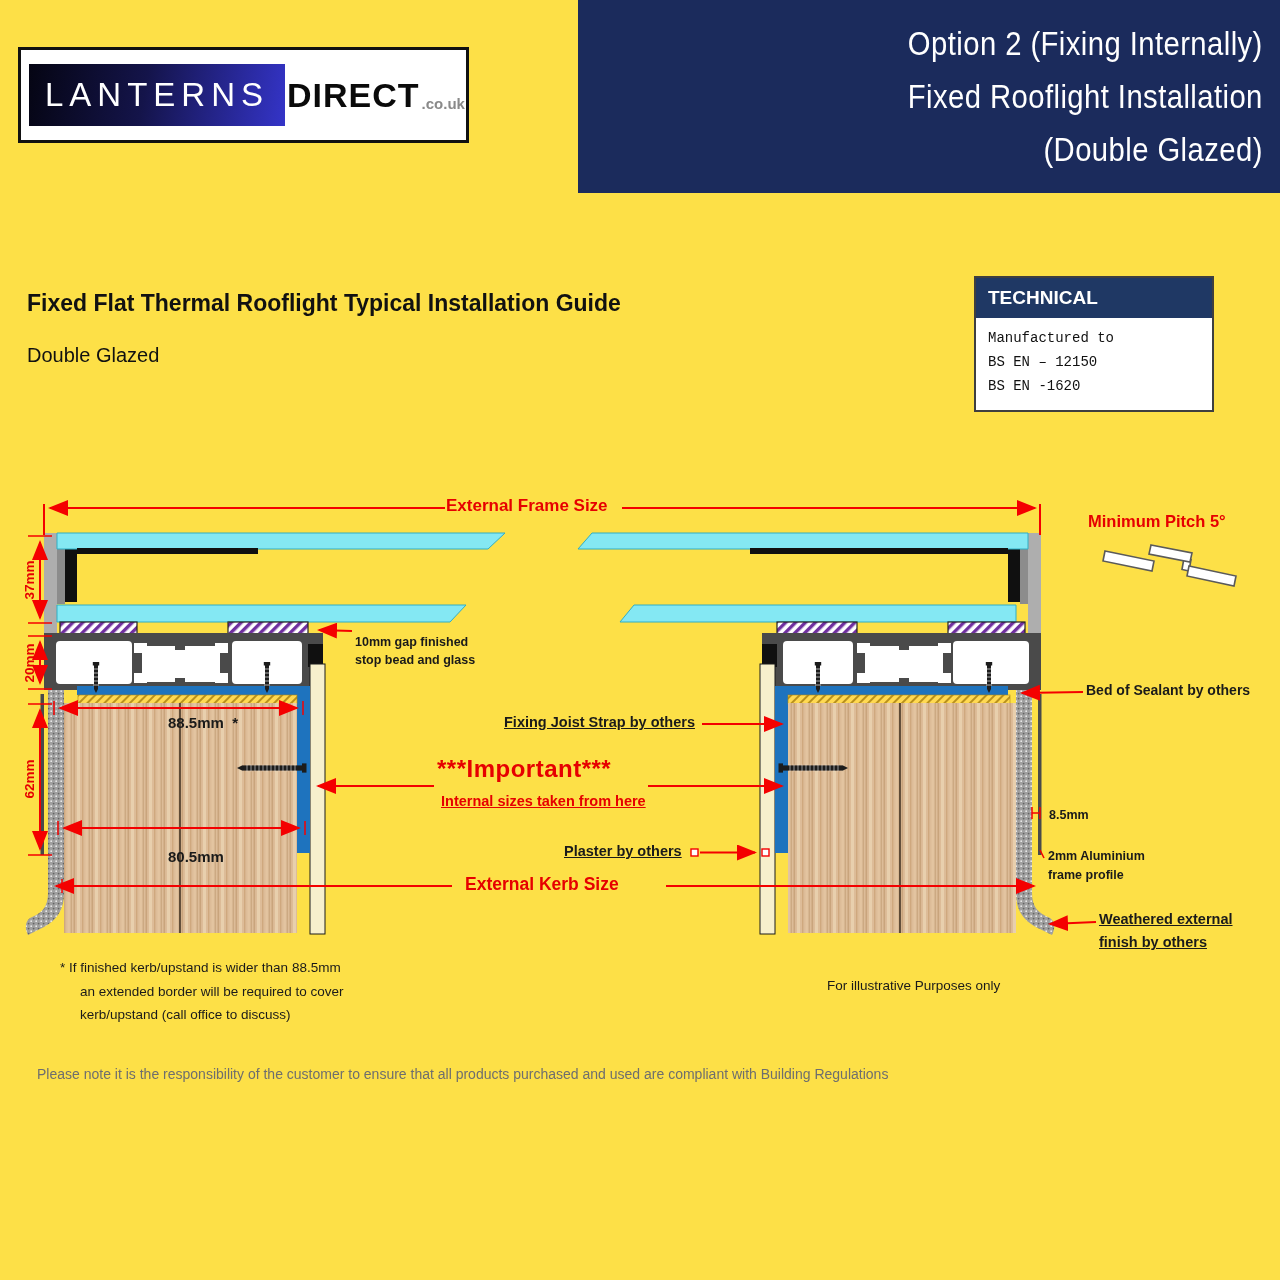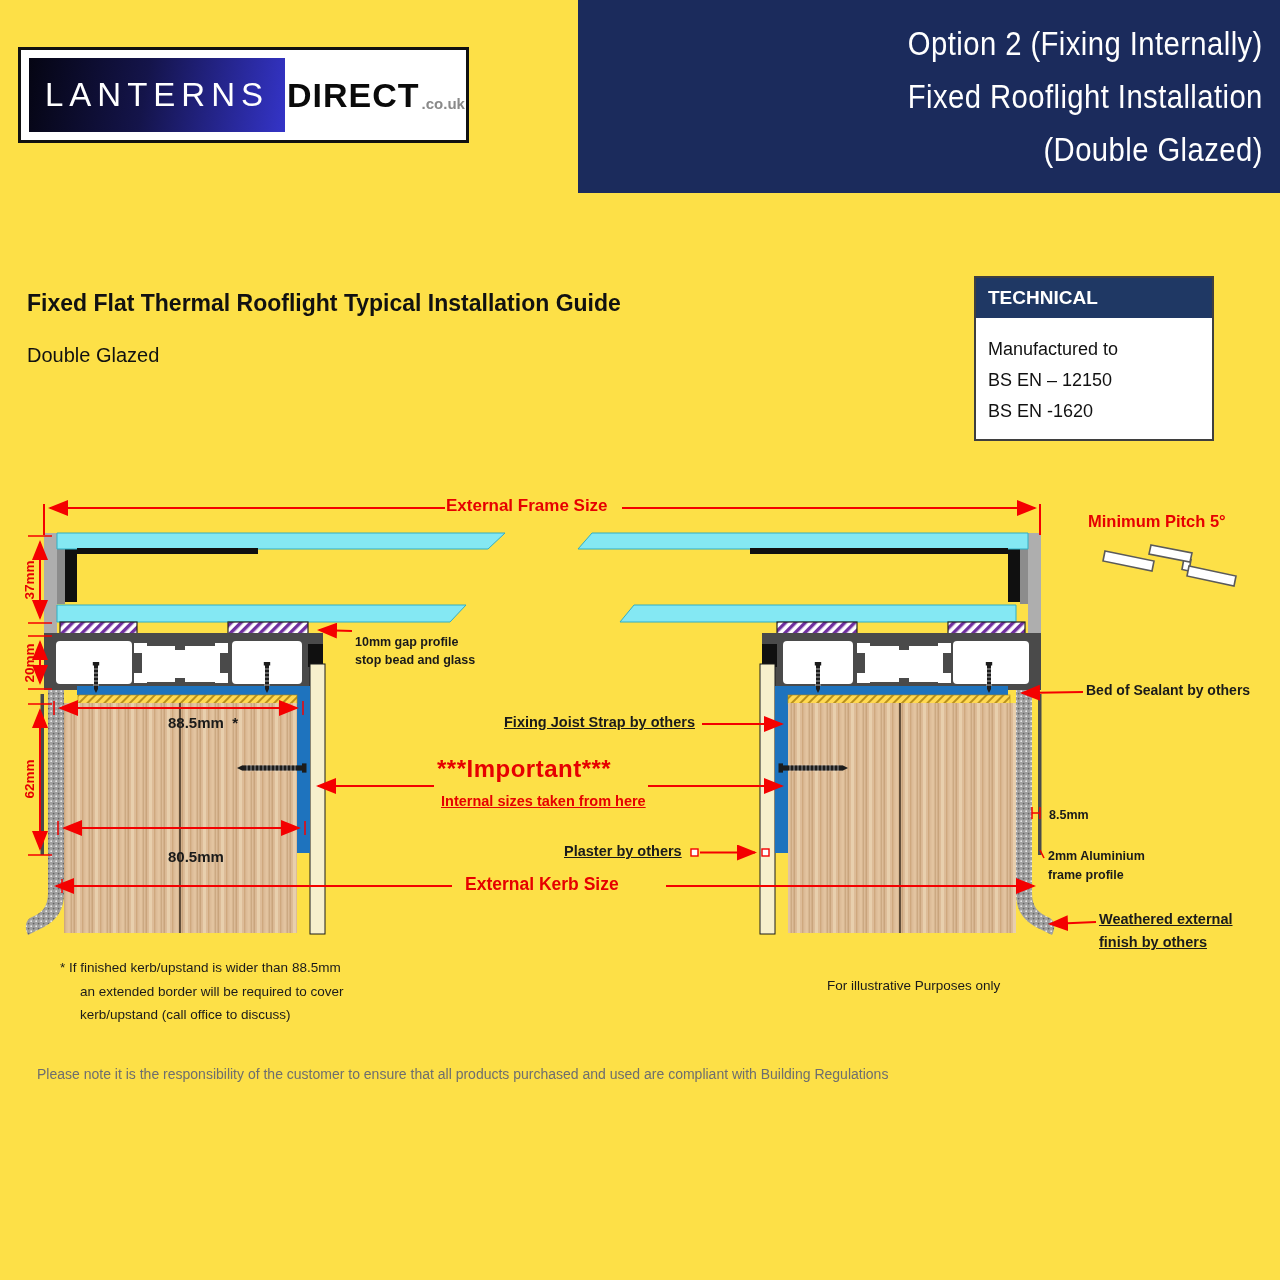--- a/index.html
+++ b/index.html
@@ -6,32 +6,32 @@
   .canvas{position:relative;width:1280px;height:1280px;background:#fde047;overflow:hidden;
           font-family:"Liberation Sans",sans-serif;}
   
   .hdr{position:absolute;left:578px;top:0;width:702px;height:193px;background:#1b2b5c;
        display:flex;flex-direction:column;justify-content:center;}
   .hdr-inner{text-align:right;padding-right:20px;color:#fff;font-size:34px;line-height:1.55;
        font-weight:normal;transform:scaleX(.86);transform-origin:100% 50%;letter-spacing:.5px;}
   
   .logo{position:absolute;left:18px;top:47px;width:445px;height:90px;border:3px solid #111;
         background:#fff;display:flex;align-items:center;}
-  .logo-grad{margin-left:8px;height:74px;padding:0 16px;display:flex;align-items:center;
+  .logo-grad{margin-left:8px;height:62px;padding:0 16px;display:flex;align-items:center;
         background:linear-gradient(100deg,#050513 0%,#14144a 45%,#3434c8 100%);}
   .logo-primary{color:#fff;font-size:33px;letter-spacing:6px;font-weight:normal;}
   .logo-secondary{color:#0a0a0a;font-size:34px;font-weight:bold;letter-spacing:1px;margin-left:2px;}
   .logo-tld{color:#8a8a8a;font-size:15px;font-weight:bold;margin-left:2px;margin-top:16px;}
   
   .title{position:absolute;left:27px;top:290px;font-size:23px;font-weight:bold;color:#111;}
   .subtitle{position:absolute;left:27px;top:344px;font-size:20px;color:#111;}
   
   .tech{position:absolute;left:974px;top:276px;width:236px;border:2px solid #3f3f3f;background:#fff;}
   .tech-head{background:#1f3864;color:#fff;font-size:19px;font-weight:bold;padding:9px 12px;}
-  .tech-body{padding:16px 12px 12px 12px;font-size:18px;color:#111;line-height:1.72;}
+  .tech-body{padding:8px 12px 12px 12px;font-size:14px;color:#111;line-height:1.72;font-family:Liberation Mono, monospace;}
   
   .diag{position:absolute;left:0;top:0;width:1280px;height:1280px;}
   
   .lbl{position:absolute;color:#1a1a1a;font-weight:bold;font-size:13.5px;line-height:1.45;white-space:nowrap;}
   .red{color:#e60000;}
   .big{font-size:17px;}
   .imp{font-size:24px;letter-spacing:.5px;}
   .small{font-size:12.5px;}
   .mid{font-size:14.5px;text-decoration:underline;}
   .dimtxt{font-size:15px;white-space:pre;}
@@ -251,21 +251,21 @@
   </svg>
 
   <div class="lbl red big" style="left:446px;top:494px;">External Frame Size</div>
   <div class="lbl red" style="left:1088px;top:510px;font-size:16.5px;">Minimum Pitch 5°</div>
 
   <div class="vdim" style="left:29px;top:580px;">37mm</div>
   <div class="vdim" style="left:29px;top:663px;">20mm</div>
   <div class="vdim" style="left:29px;top:779px;">62mm</div>
 
   <div class="lbl small" style="left:355px;top:633px;">
-    <div>10mm gap profile</div>
+    <div>10mm gap finished</div>
     <div>stop bead and glass</div>
   </div>
 
   <div class="lbl dimtxt" style="left:168px;top:712px;">88.5mm  *</div>
   <div class="lbl dimtxt" style="left:168px;top:846px;">80.5mm</div>
 
   <div class="lbl mid" style="left:504px;top:712px;">Fixing Joist Strap by others</div>
   <div class="lbl red imp" style="left:437px;top:752px;">***Important***</div>
   <div class="lbl red mid" style="left:441px;top:791px;">Internal sizes taken from here</div>
   <div class="lbl mid" style="left:564px;top:841px;">Plaster by others</div>

